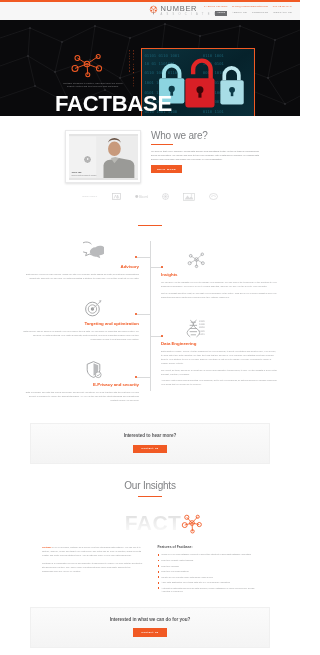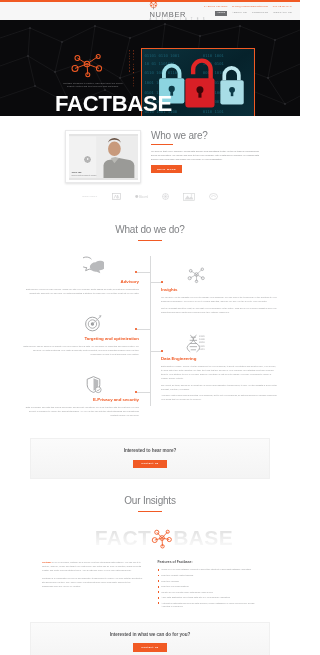--- a/index.html
+++ b/index.html
@@ -15,21 +15,21 @@
   .page { width:300px; height:655px; position:relative; }
 
   
   .topbar { height:1.5px; background:#f15a24; width:100%; }
 
   
   .header {
     height:18.5px; background:#f7f7f7; display:flex;
     align-items:center; position:relative;
   }
-  .logo-wrap { display:flex; margin-left:148px;flex-direction:column; }
+  .logo-wrap { display:flex; align-items:center; margin-left:148px; }
   .logo-mark { width:11px; height:11px; position:relative; }
   .logo-mark svg { width:11px; height:11px; display:block; }
   .logo-text { margin-left:1.5px; }
   .logo-name { font-size:7.5px; letter-spacing:.7px; color:#6d6e71; font-weight:400; line-height:1; }
   .logo-sub { font-size:2.6px; letter-spacing:1.8px; color:#b6b7b9; line-height:1; margin-top:1px; }
 
   .header-right { position:absolute; right:8px; top:3px; text-align:right; }
   .contactline { font-size:2.4px; color:#f15a24; letter-spacing:.1px; white-space:nowrap; }
   .contactline span { margin-left:4px; }
   .navlist { margin-top:2.5px; display:flex; justify-content:flex-end; gap:5px; }
@@ -390,21 +390,20 @@
       <div class="client">
         <svg width="9" height="7" viewBox="0 0 18 14">
           <ellipse cx="9" cy="7" rx="8" ry="6" fill="none" stroke="#9a9b9d" stroke-width="1.3"></ellipse>
           <path d="M4 7 q5 -4 10 0" fill="none" stroke="#9a9b9d" stroke-width="1"></path>
         </svg>
       </div>
     </div>
   </div>
 
   <div class="section whatdo">
-    <div class="sec-title">What do we do?</div>
     <div class="sec-rule"></div>
 
     <div class="grid">
       <div class="spine"></div>
 
       <div class="branch" style="left:137px; top:22px; width:13px;"></div>
       <div class="node" style="left:135px; top:21.2px;"></div>
       <div class="branch" style="left:150px; top:32px; width:13px;"></div>
       <div class="node" style="left:161px; top:31.2px;"></div>
       <div class="branch" style="left:137px; top:79px; width:13px;"></div>
@@ -517,21 +516,20 @@
           <g fill="none" stroke="#f15a24" stroke-width="3.4">
             <circle cx="50" cy="50" r="9"></circle>
             <circle cx="30" cy="28" r="8"></circle>
             <circle cx="72" cy="26" r="6"></circle>
             <circle cx="22" cy="58" r="9.5"></circle>
             <circle cx="78" cy="56" r="8"></circle>
             <circle cx="52" cy="82" r="6.5"></circle>
           </g>
         </svg>
       </span>
-      <span class="fb-word">BASE</span>
     </div>
 
     <div class="cols">
       <div class="col">
         <p>
           <b>Factbase</b><span> is our on demand, software as a service real time streaming data platform. You can use it to capture, analyze, profile and target your customers. The setup can be done in minutes, which prevents lengthy and costly implementation times. And all data will come in your own data warehouse.</span>
         </p>
         <p>Factbase is a combination of proven and disruptive technologies to ensure you work with the greatest in streaming and real time. The 100% online reporting interface gives immediate access to the dashboards from any device or location.</p>
       </div>
 

